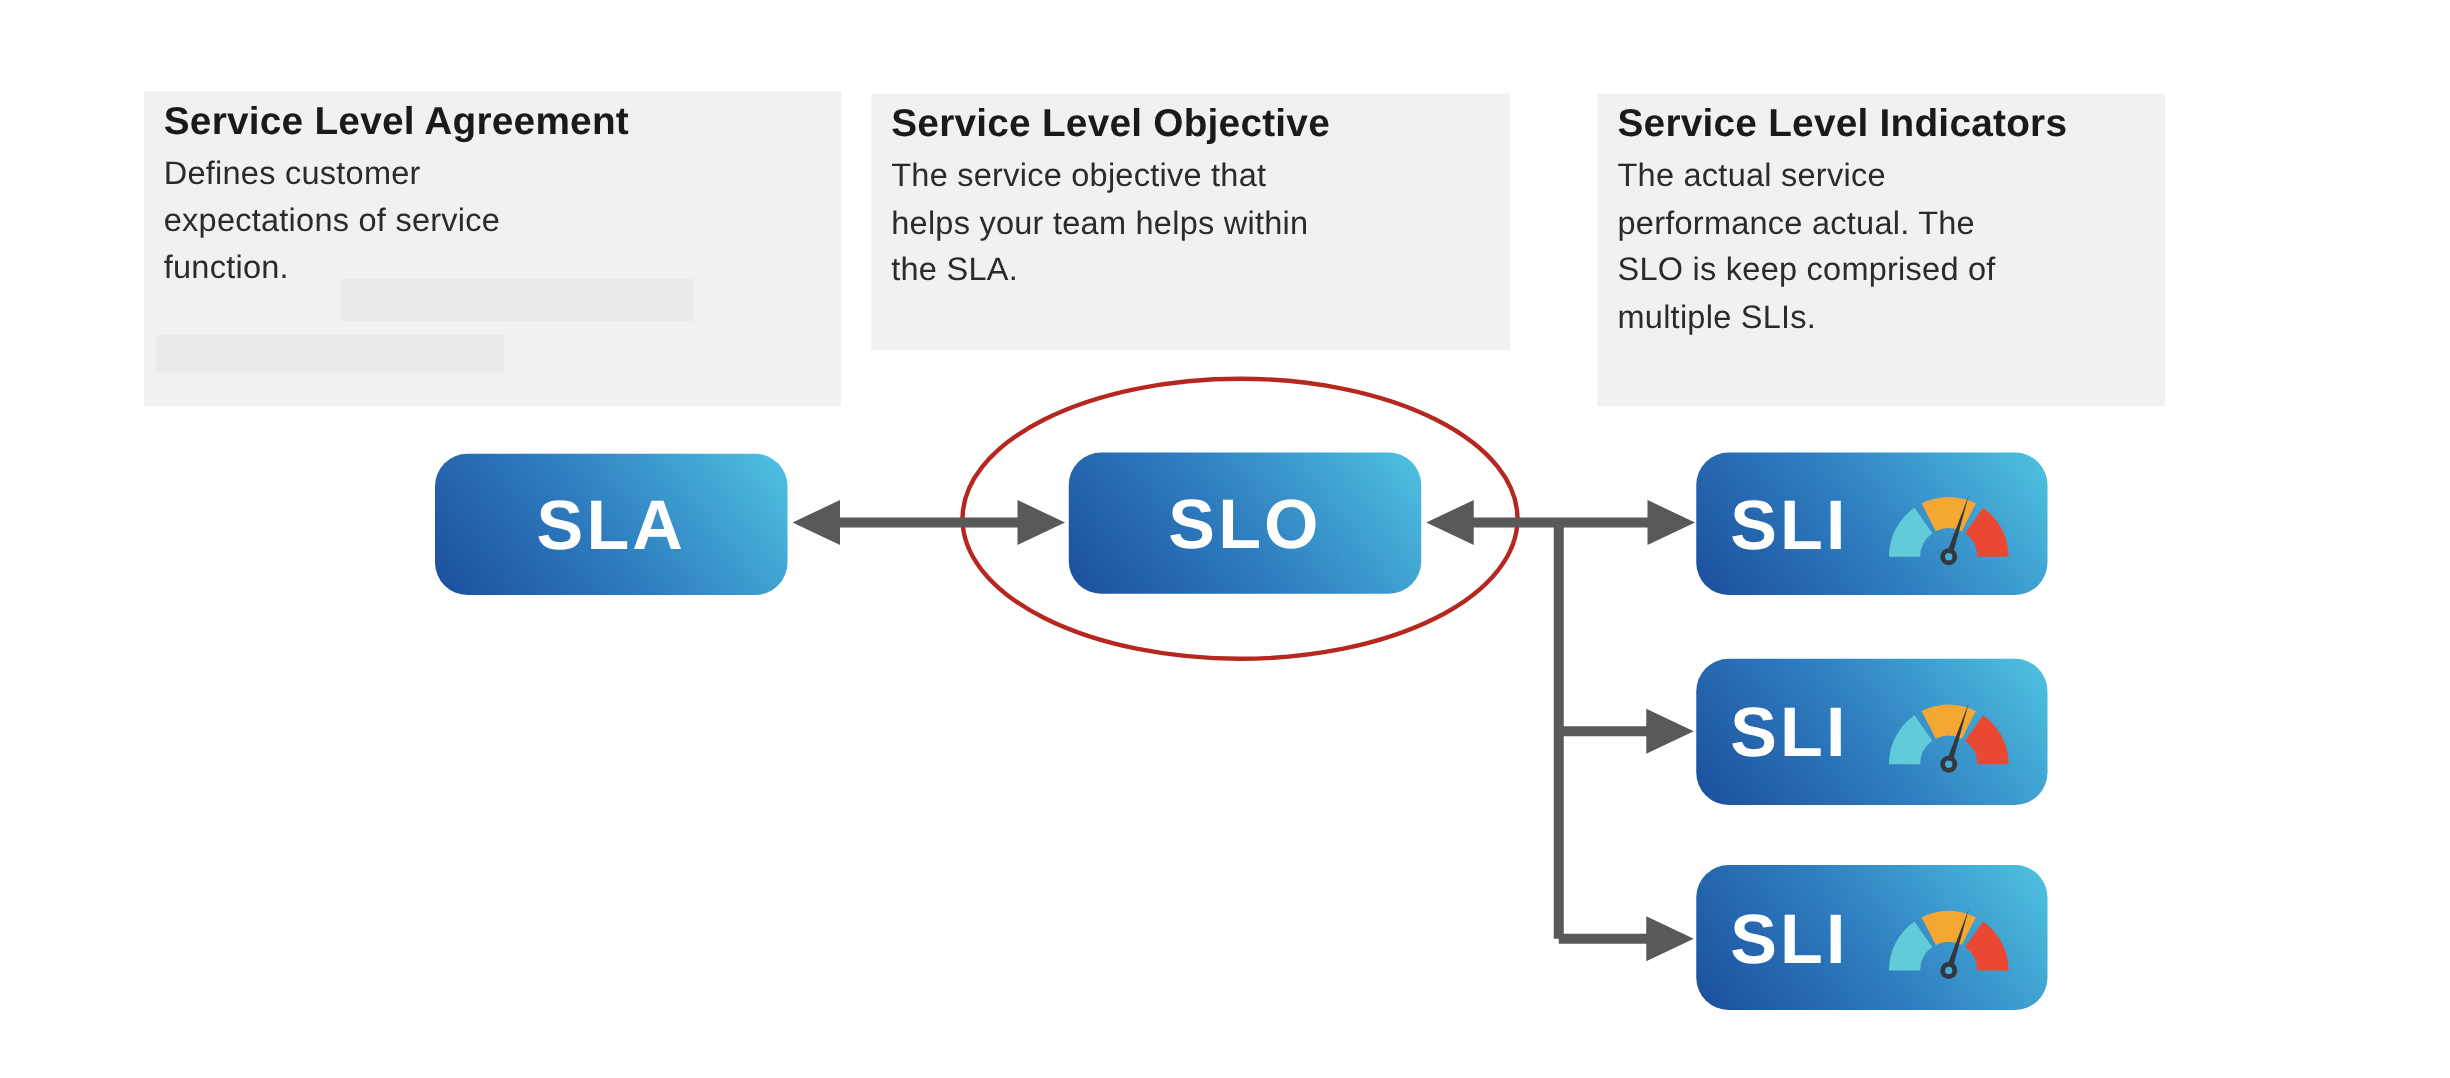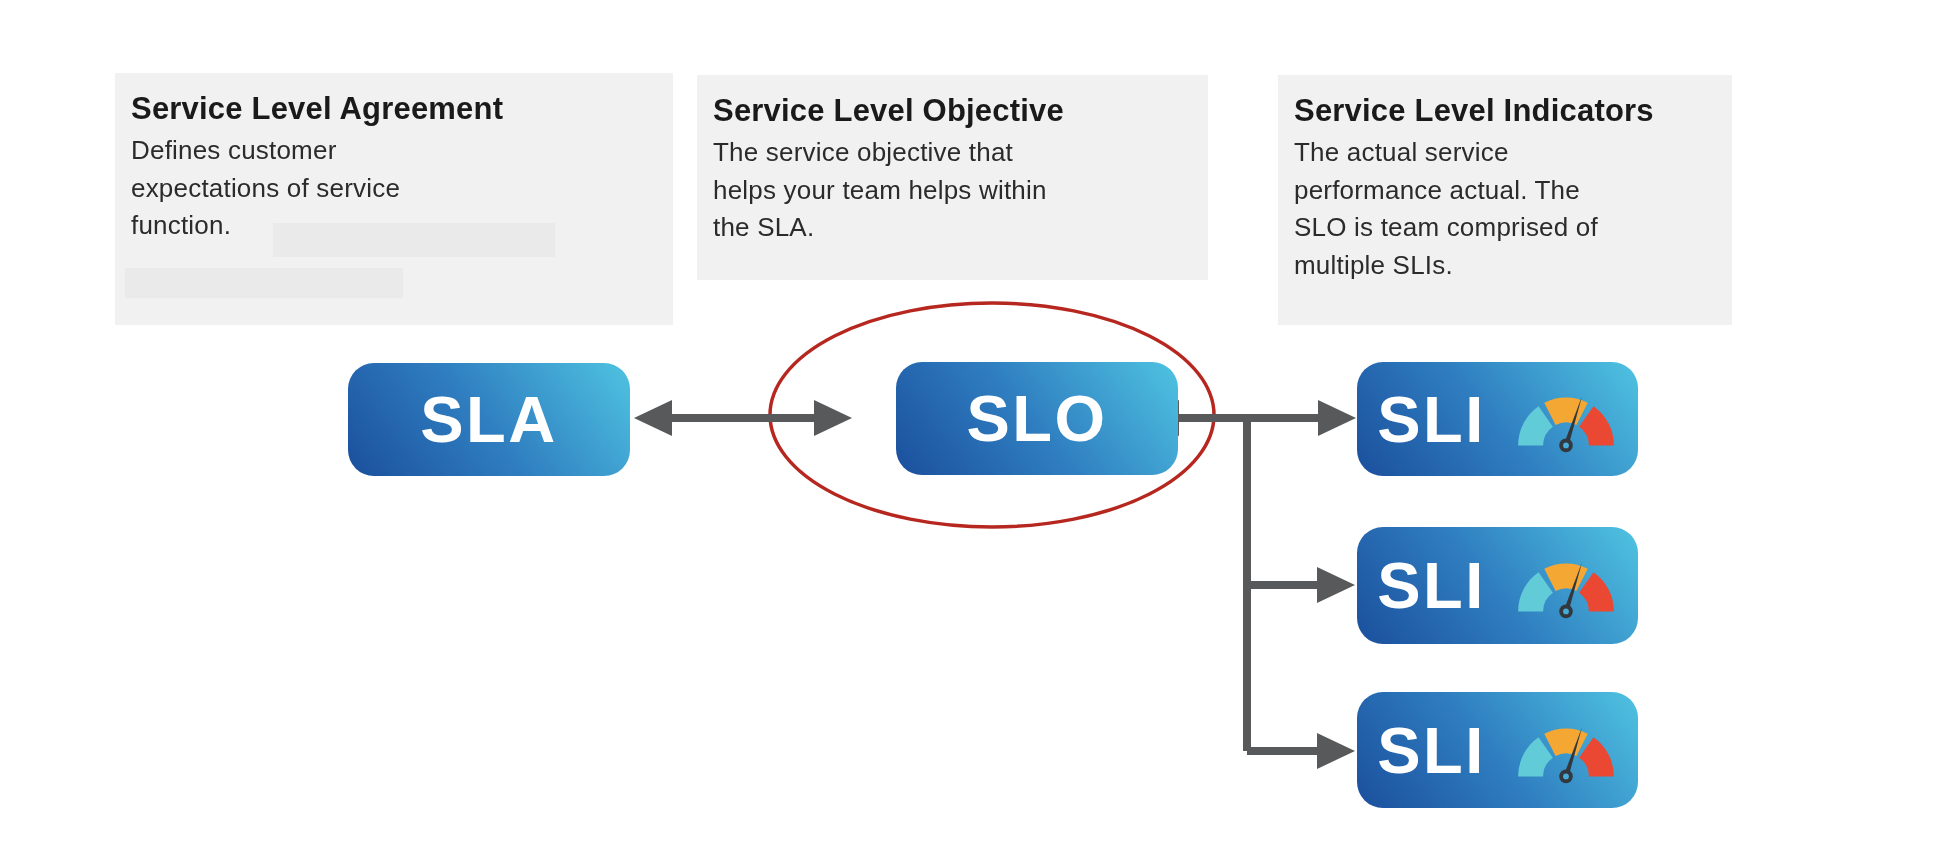--- a/index.html
+++ b/index.html
@@ -3,44 +3,44 @@
 <meta charset="utf-8">
 <style>
   * { margin:0; padding:0; box-sizing:border-box; }
   html,body { background:#ffffff; }
   body { font-family:"Liberation Sans", sans-serif; }
   .canvas {
     position:relative; width:1960px; height:862px; background:#ffffff; overflow:hidden;
   }
   
   .desc-box {
-    position:absolute; background:#f1f1f1; padding:13px 16px 0 16px; z-index:2;
+    position:absolute; background:#f1f1f1; padding:1px 16px 0 16px; z-index:2;
   }
   .desc-title {
     font-size:31px; font-weight:bold; color:#1a1a1a; line-height:46px; letter-spacing:.2px;
   }
   .desc-line {
     font-size:26px; color:#2b2b2b; line-height:37.5px; letter-spacing:.2px;
   }
   .redaction { position:absolute; background:#eaeaea; z-index:3; }
   #redact-1 { left:158px; top:150px; width:282px; height:34px; }
   #redact-2 { left:10px;  top:195px; width:278px; height:30px; }
 
   
   .connector-layer { position:absolute; left:0; top:0; z-index:1; }
 
   
   .node {
     position:absolute; z-index:4; border-radius:26px;
     background:linear-gradient(52deg, #1b4f9d 0%, #2f7ec0 48%, #4fc3e1 100%);
     display:flex; align-items:center; justify-content:center; gap:28px;
-    color:#ffffff; font-weight:bold; font-size:65px; letter-spacing:2.5px;
+    color:#ffffff; font-weight:bold; font-size:56px; letter-spacing:2.5px;
   }
   #node-sla  { left:348px;  top:363px; width:282px; height:113px; }
-  #node-slo  { left:896px;  top:362px; width:282px; height:113px; }
+  #node-slo  { left:855px;  top:362px; width:282px; height:113px; }
   #node-sli1 { left:1357px; top:362px; width:281px; height:114px; }
   #node-sli2 { left:1357px; top:527px; width:281px; height:117px; }
   #node-sli3 { left:1357px; top:692px; width:281px; height:116px; }
   .node-label { display:inline-block; }
   .gauge { width:104px; height:63px; margin-top:6px; }
 </style>
 </head>
 <body>
 
 <div class="canvas">
@@ -58,21 +58,21 @@
     <div class="desc-title">Service Level Objective</div>
     <div class="desc-line">The service objective that</div>
     <div class="desc-line">helps your team helps within</div>
     <div class="desc-line">the SLA.</div>
   </div>
 
   <div class="desc-box" id="desc-sli" style="left:1278px; top:75px; width:454px; height:250px;">
     <div class="desc-title">Service Level Indicators</div>
     <div class="desc-line">The actual service</div>
     <div class="desc-line">performance actual. The</div>
-    <div class="desc-line">SLO is team comprised of</div>
+    <div class="desc-line">SLO is keep comprised of</div>
     <div class="desc-line">multiple SLIs.</div>
   </div>
 
   <svg class="connector-layer" width="1960" height="862" viewBox="0 0 1960 862">
 
     <ellipse cx="992" cy="415" rx="222" ry="112" fill="none" stroke="#b6271f" stroke-width="3.5"></ellipse>
 
     <g stroke="#58595b" stroke-width="8" fill="#58595b">
 
       <line x1="666" y1="418" x2="820" y2="418"></line>

